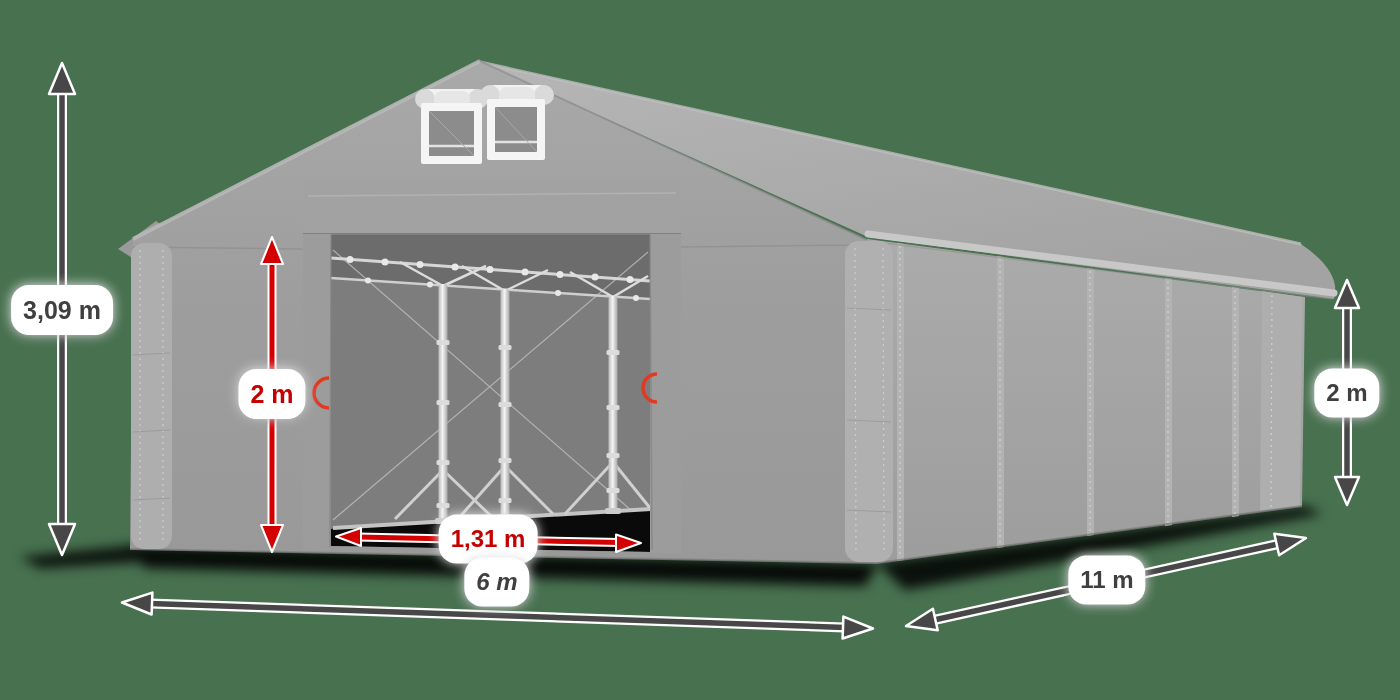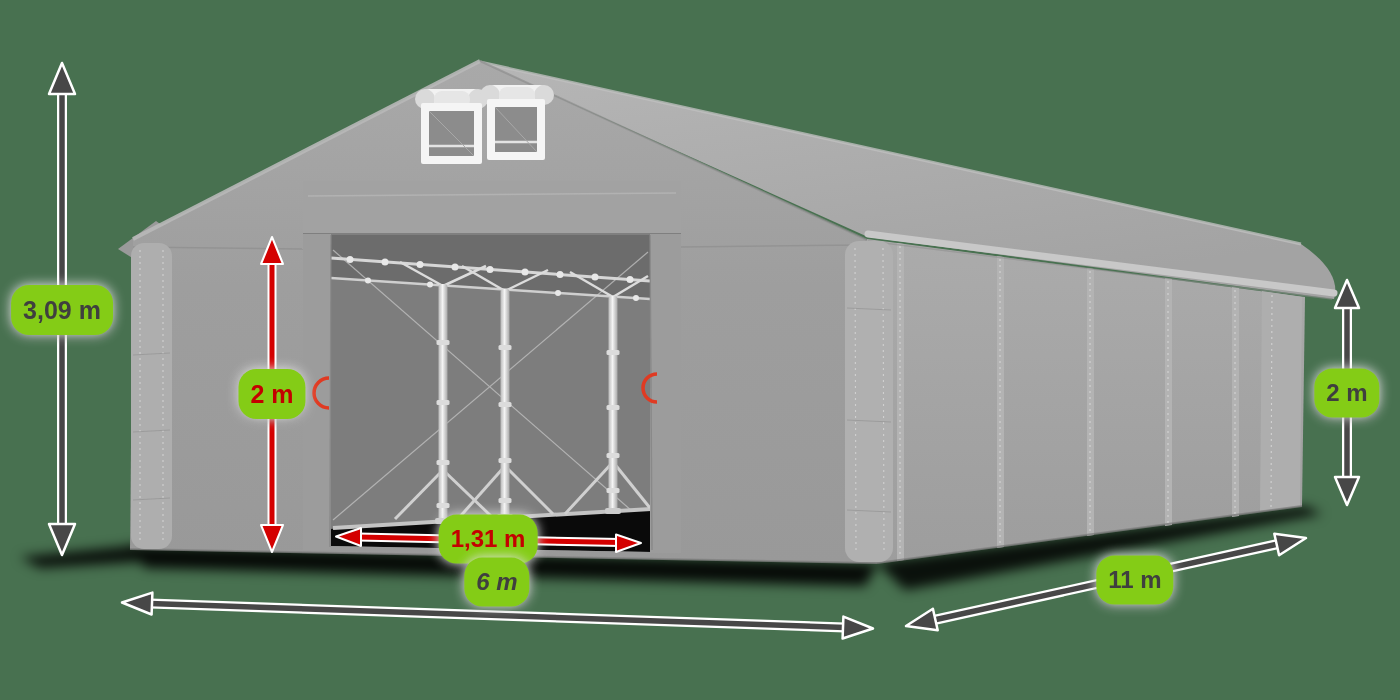--- a/index.html
+++ b/index.html
@@ -8,21 +8,21 @@
     font-family:"Liberation Sans", sans-serif;
     width:1400px;height:700px;overflow:hidden;
   }
   #stage{
     position:relative;width:1400px;height:700px;background:#487150;overflow:hidden;
   }
   #tent-svg{position:absolute;left:0;top:0;}
   .dim-pill{
     position:absolute;
     transform:translate(-50%,-50%);
-    background:#84cc16;
+    background:#ffffff;
     border-radius:18px;
     padding:10px 12px;
     font-weight:bold;
     font-size:25px;
     line-height:1.2;
     color:#3f3f3f;
     white-space:nowrap;
     box-shadow:0 0 12px rgba(255,255,255,0.95), 0 2px 8px rgba(0,0,0,0.35);
     text-align:center;
   }
@@ -280,17 +280,17 @@
 </svg>
 
   <div class="dim-pill" style="left:62px; top:310px;">3,09 m</div>
 
   <div class="dim-pill red" style="left:272px; top:394px;">2 m</div>
 
   <div class="dim-pill red small" style="left:488px; top:539px;">1,31 m</div>
 
   <div class="dim-pill small" style="left:497px; top:582px;font-style:italic;">6 m</div>
 
-  <div class="dim-pill small" style="left:1107px; top:580px;margin-left:28px;">11 m</div>
+  <div class="dim-pill small" style="left:1107px; top:580px;">11 m</div>
 
   <div class="dim-pill small" style="left:1347px; top:393px;">2 m</div>
 
 </div>
 
 </body></html>

